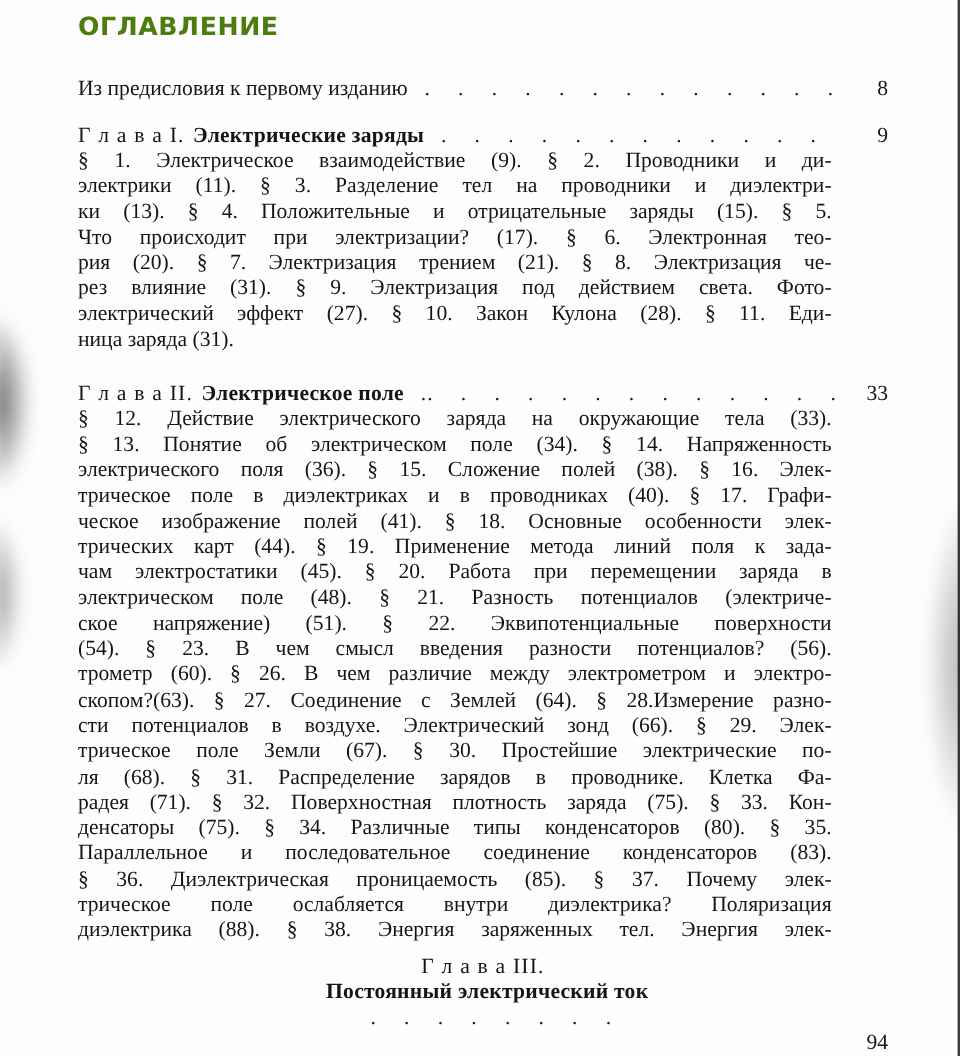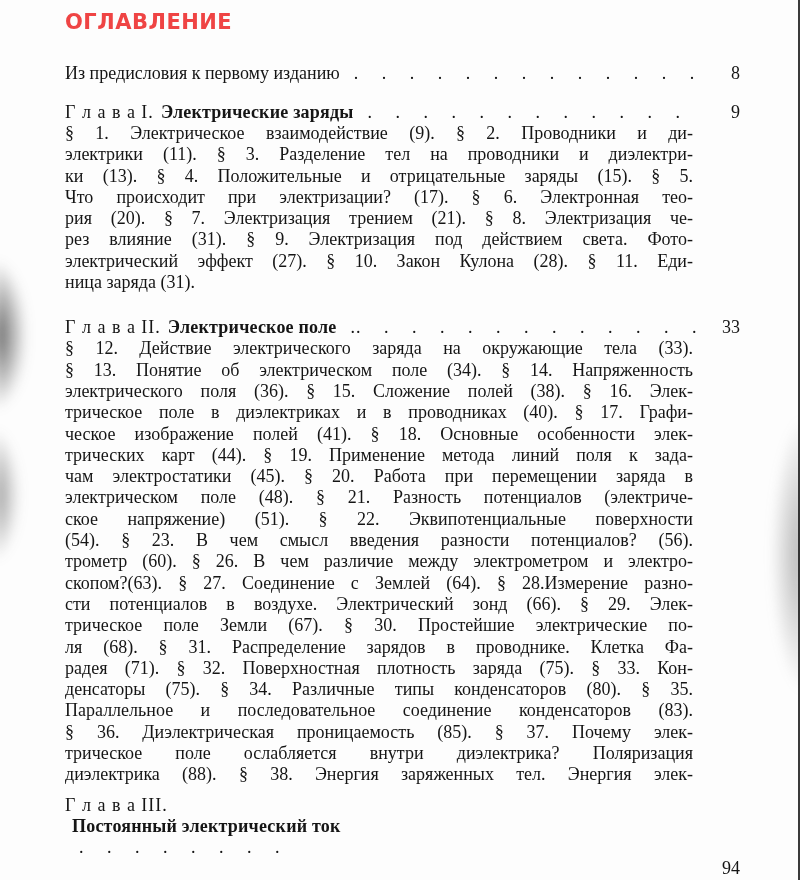--- a/index.html
+++ b/index.html
@@ -38,25 +38,25 @@
   }
   .content {
     position:absolute; left:65px; top:10px; width:675px;
   }
   .page-title {
     font-family:"DejaVu Sans","Liberation Sans",sans-serif;
     font-weight:700;
     font-size:21px;
     letter-spacing:0.5px;
     margin:0;
-    color:#ef4444;
+    color:#4d7c0f;
   }
   .toc-row {
     display:flex;
-    align-items:flex-start;
+    align-items:center;
     font-size:18px;
     line-height:21px;
     white-space:nowrap;
   }
   .toc-row .leader {
     margin-left:14px;
     word-spacing:17px;
     letter-spacing:1px;
     overflow:hidden;
     flex:0 1 auto;

